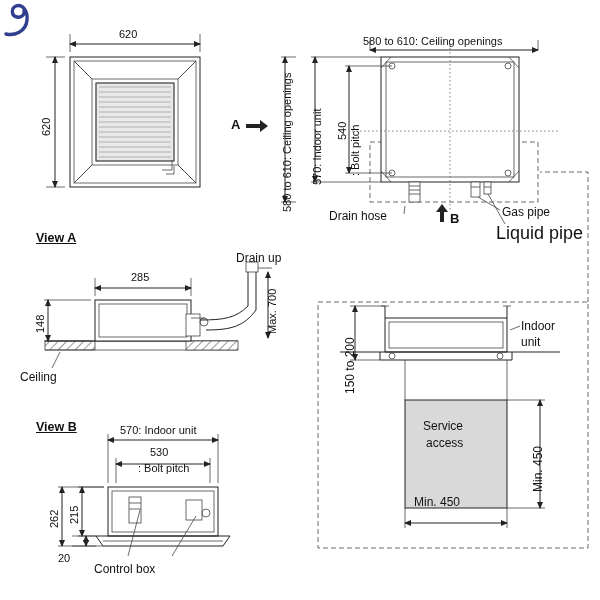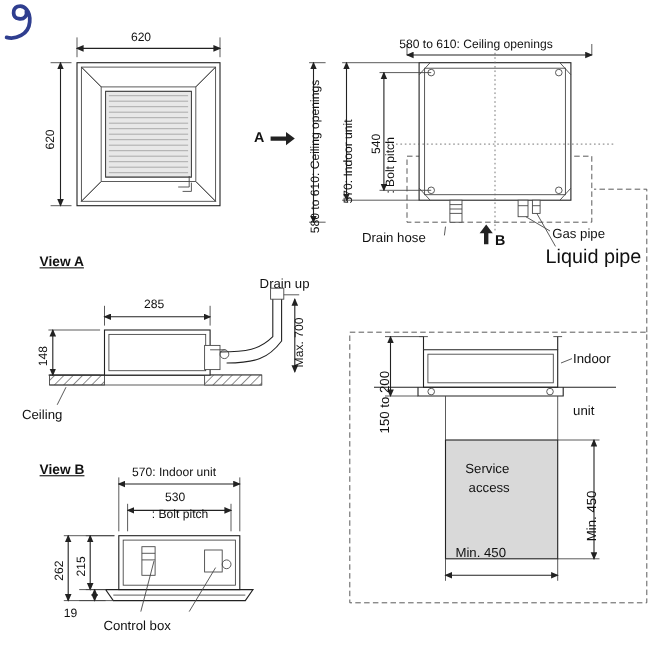--- a/index.html
+++ b/index.html
@@ -268,25 +268,25 @@
   <div class="lbl" style="left:236px;top:252px;font-size:12px;">Drain up</div>
   <div class="lbl vert" style="left:266px;top:334px;transform:rotate(-90deg);">Max. 700</div>
   <div class="lbl" style="left:20px;top:371px;font-size:12px;">Ceiling</div>
 
   <div class="lbl u" style="left:20px;top:421px;">View B</div>
   <div class="lbl" style="left:120px;top:424px;">570: Indoor unit</div>
   <div class="lbl" style="left:150px;top:446px;">530</div>
   <div class="lbl" style="left:138px;top:462px;">: Bolt pitch</div>
   <div class="lbl vert" style="left:48px;top:528px;transform:rotate(-90deg);">262</div>
   <div class="lbl vert" style="left:68px;top:524px;transform:rotate(-90deg);">215</div>
-  <div class="lbl" style="left:58px;top:552px;">19</div>
+  <div class="lbl" style="left:58px;top:552px;">20</div>
   <div class="lbl" style="left:94px;top:563px;font-size:12px;">Control box</div>
 
   <div class="lbl" style="left:521px;top:320px;font-size:12px;">Indoor</div>
-  <div class="lbl" style="left:521px;top:336px;font-size:12px;margin-top:31px;">unit</div>
+  <div class="lbl" style="left:521px;top:336px;font-size:12px;">unit</div>
   <div class="lbl vert" style="left:344px;top:394px;transform:rotate(-90deg);font-size:12px;">150 to 200</div>
   <div class="lbl vert" style="left:532px;top:492px;transform:rotate(-90deg);font-size:12px;">Min. 450</div>
   <div class="lbl" style="left:414px;top:496px;font-size:12px;">Min. 450</div>
   <div class="lbl" style="left:423px;top:420px;font-size:12px;text-align:center;">Service</div>
   <div class="lbl" style="left:426px;top:437px;font-size:12px;">access</div>
 
   <svg class="logo" viewBox="0 0 34 40">
     <path d="M6,34 C14,36 26,32 27,20 C28,10 22,4 16,6 C11,8 11,16 17,17 C22,18 25,14 24,10" fill="none" stroke="#2f3e8f" stroke-width="3.4" stroke-linecap="round"></path>
   </svg>
 

